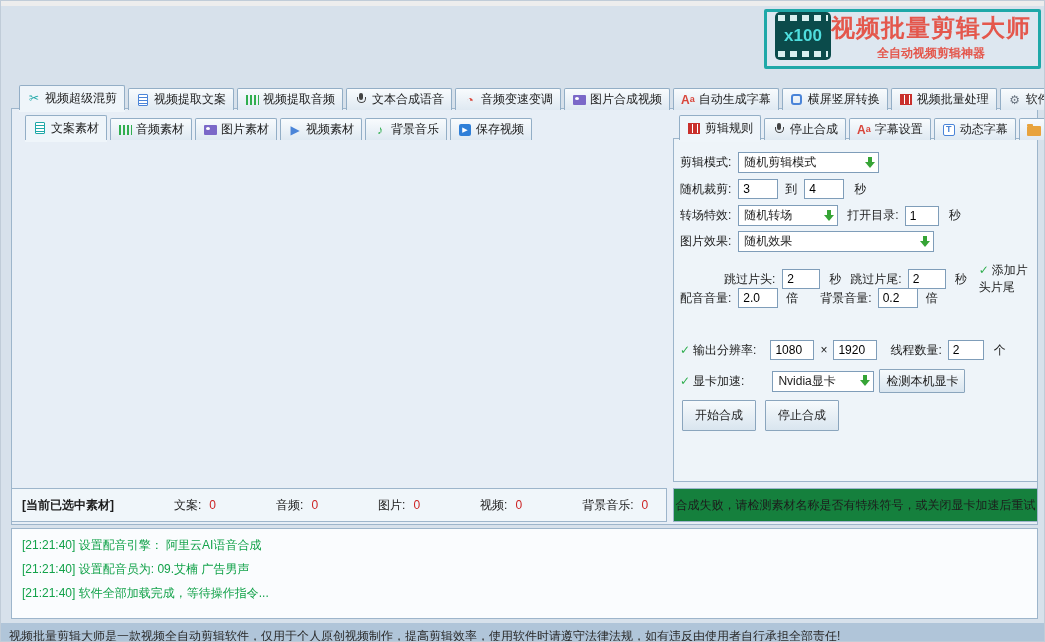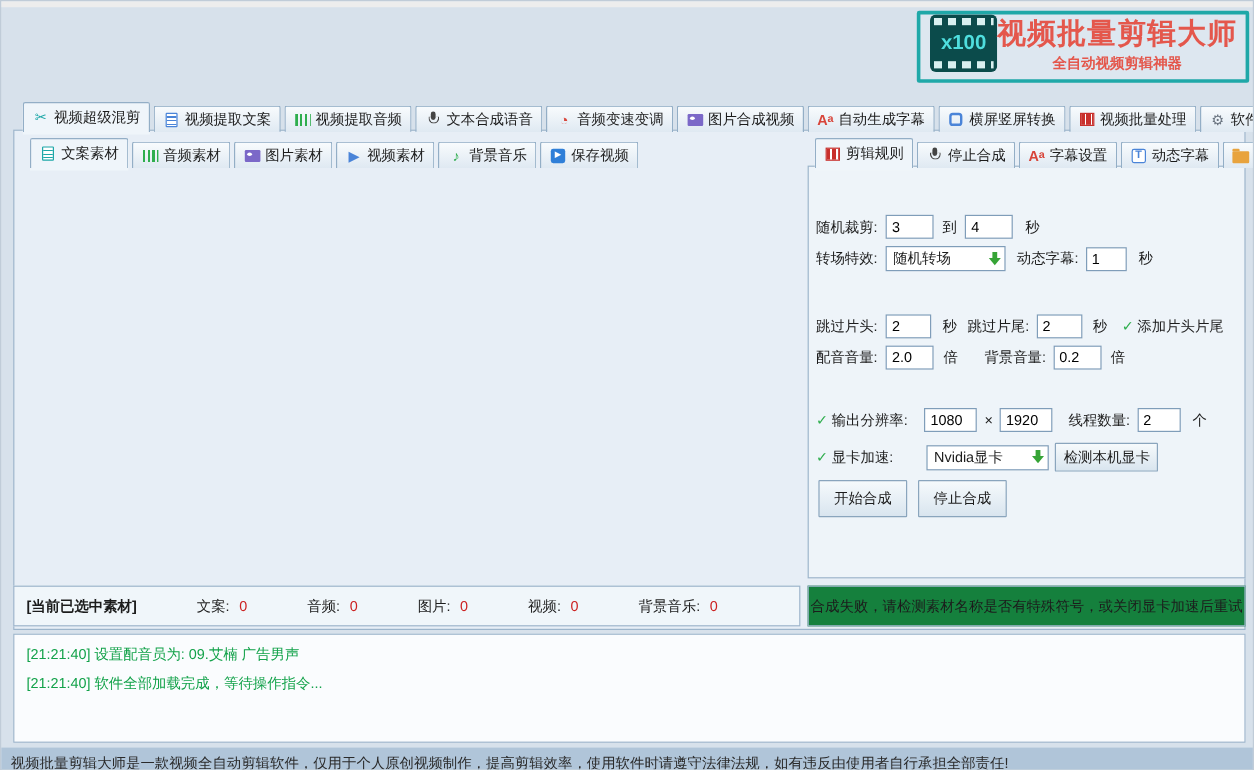--- a/index.html
+++ b/index.html
@@ -70,21 +70,21 @@
   .dd-arrow::before { content:""; position:absolute; left:4.5px; top:1px; width:4px; height:5px; background:#36a436; }
   .dd-arrow::after { content:""; position:absolute; left:1.5px; top:6px; border-left:5px solid rgba(0,0,0,0); border-right:5px solid rgba(0,0,0,0); border-top:6px solid #36a436; }
   .chk { color:#2fae4e; font-weight:bold; margin-right:3px; }
 
   
   .frow { position:absolute; left:6px; right:6px; display:flex; align-items:center; }
   .frow .lbl { white-space:nowrap; }
 
   
   .selected-bar { position:absolute; left:10px; top:487px; width:656px; height:34px; background:#f0f6fa; border:1px solid #9db5cb; display:flex; align-items:center; padding:0 10px; gap:12px; z-index:2; }
-  .sel-item { margin-left:38px; white-space:nowrap; }
+  .sel-item { margin-left:48px; white-space:nowrap; }
   .sel-item .v { color:#cc2222; margin-left:8px; }
   .status-box { position:absolute; left:672px; top:487px; width:365px; height:34px; background:#15803d; border:1px solid #9db5cb; display:flex; align-items:center; justify-content:center; white-space:nowrap; z-index:2; }
   .log-box { position:absolute; left:10px; top:527px; width:1027px; height:91px; background:#fafcfe; border:1px solid #9db5cb; padding:8px 10px; overflow:hidden; z-index:2; }
   .log-line { color:#13a24a; margin-bottom:7px; white-space:nowrap; }
   .footer { position:absolute; left:0; top:622px; width:1045px; height:20px; background:#b0c5d9; color:#2a2a2a; padding:5px 8px 0 8px; white-space:nowrap; overflow:hidden; }
 </style>
 </head>
 <body>
 
 <div class="window">
@@ -218,38 +218,52 @@
       </div>
     <div class="tab">
         <span class="ic">
           <span class="ic-folder"></span>
         </span>
         <span>素材目录</span>
       </div>
   </div>
 
   <div class="page right-page">
+    <div class="frow" style="top:13px;">
+      <span class="lbl">剪辑模式:</span>
+      <div class="combo" style="width:141px; margin-left:7px;">
+        <span>随机剪辑模式</span>
+        <span class="dd-arrow"></span>
+      </div>
+    </div>
     <div class="frow" style="top:40px;">
       <span class="lbl">随机裁剪:</span>
       <input class="tin" style="width: 40px; margin-left: 7px;" value="3">
       <span style="margin-left:7px;">到</span>
       <input class="tin" style="width: 40px; margin-left: 7px;" value="4">
       <span style="margin-left:10px;">秒</span>
     </div>
     <div class="frow" style="top:66px;">
       <span class="lbl">转场特效:</span>
       <div class="combo" style="width:100px; margin-left:7px;">
         <span>随机转场</span>
         <span class="dd-arrow"></span>
       </div>
-      <span class="lbl" style="margin-left:9px;">动态字幕:</span>
+      <span class="lbl" style="margin-left:9px;">打开目录:</span>
       <input class="tin" style="width: 34px; margin-left: 6px;" value="1">
       <span style="margin-left:10px;">秒</span>
     </div>
-    <div class="frow" style="top:123px;">
+    <div class="frow" style="top:92px;">
+      <span class="lbl">图片效果:</span>
+      <div class="combo" style="width:196px; margin-left:7px;">
+        <span>随机效果</span>
+        <span class="dd-arrow"></span>
+      </div>
+    </div>
+    <div class="frow" style="top:123px;margin-left:44px;">
       <span class="lbl">跳过片头:</span>
       <input class="tin" style="width: 38px; margin-left: 7px;" value="2">
       <span style="margin-left:9px;">秒</span>
       <span class="lbl" style="margin-left:9px;">跳过片尾:</span>
       <input class="tin" style="width: 38px; margin-left: 6px;" value="2">
       <span style="margin-left:9px;">秒</span>
       <span style="margin-left:12px;"><span class="chk">✓</span><span>添加片头片尾</span></span>
     </div>
     <div class="frow" style="top:149px;">
       <span class="lbl">配音音量:</span>
@@ -289,18 +303,19 @@
     <span class="sel-item"><span>图片:</span><span class="v">0</span></span>
     <span class="sel-item"><span>视频:</span><span class="v">0</span></span>
     <span class="sel-item"><span>背景音乐:</span><span class="v">0</span></span>
   </div>
 
   <div class="status-box">
     <span>合成失败，请检测素材名称是否有特殊符号，或关闭显卡加速后重试</span>
   </div>
 
   <div class="log-box">
+    <div class="log-line">[21:21:40] 设置配音引擎： 阿里云AI语音合成</div>
     <div class="log-line">[21:21:40] 设置配音员为: 09.艾楠 广告男声</div>
     <div class="log-line">[21:21:40] 软件全部加载完成，等待操作指令...</div>
   </div>
 
   <div class="footer">视频批量剪辑大师是一款视频全自动剪辑软件，仅用于个人原创视频制作，提高剪辑效率，使用软件时请遵守法律法规，如有违反由使用者自行承担全部责任!</div>
 </div>
 
 </body></html>

